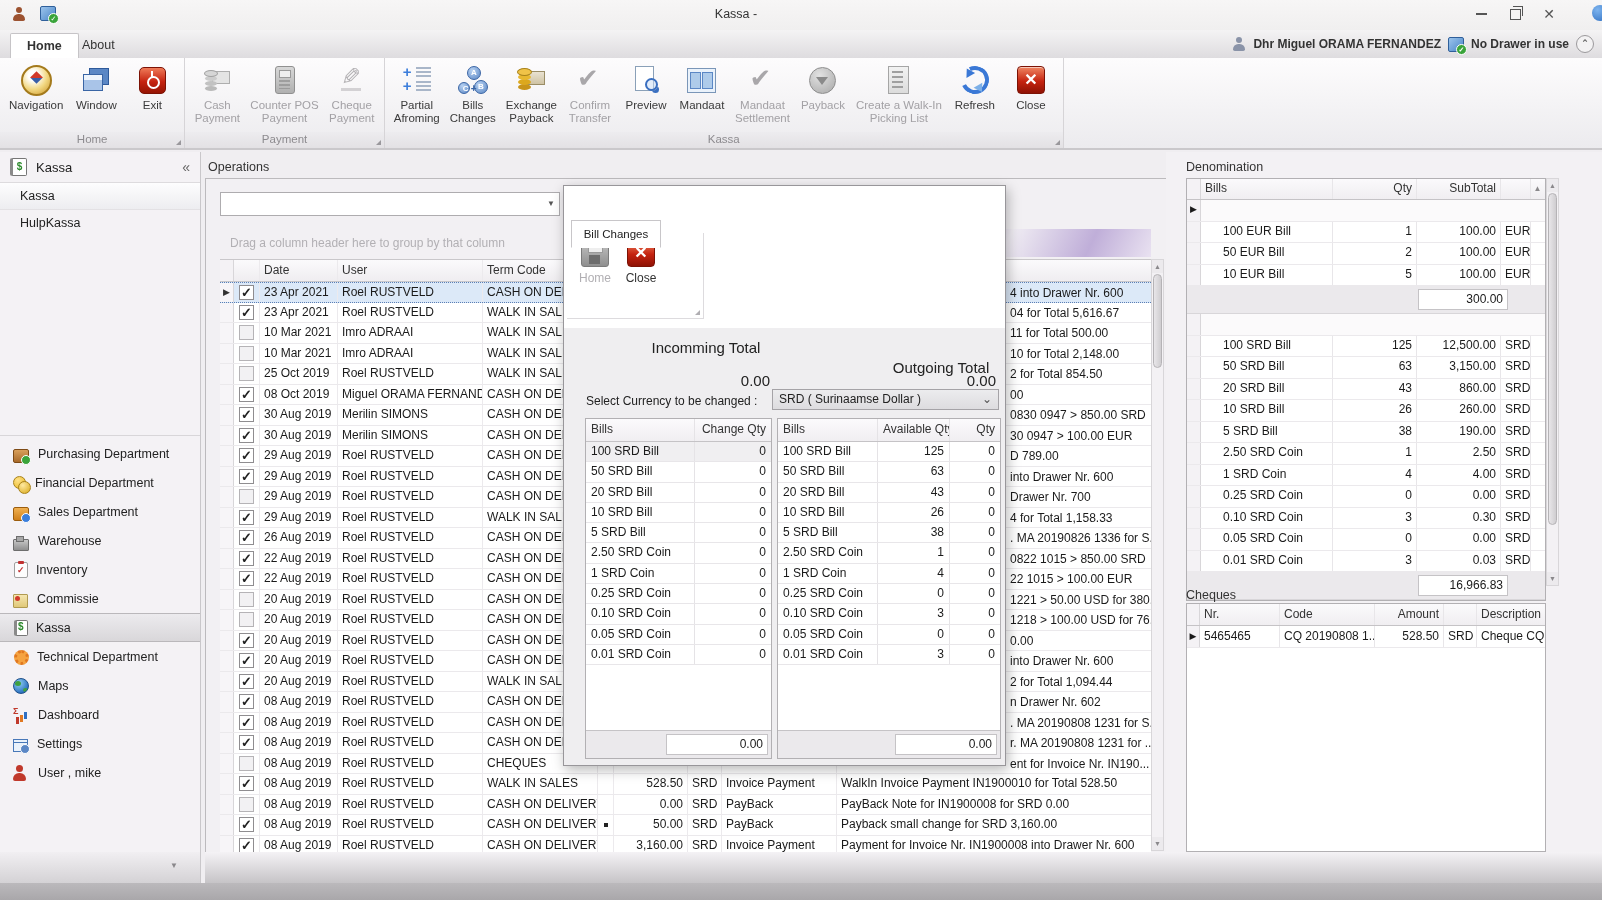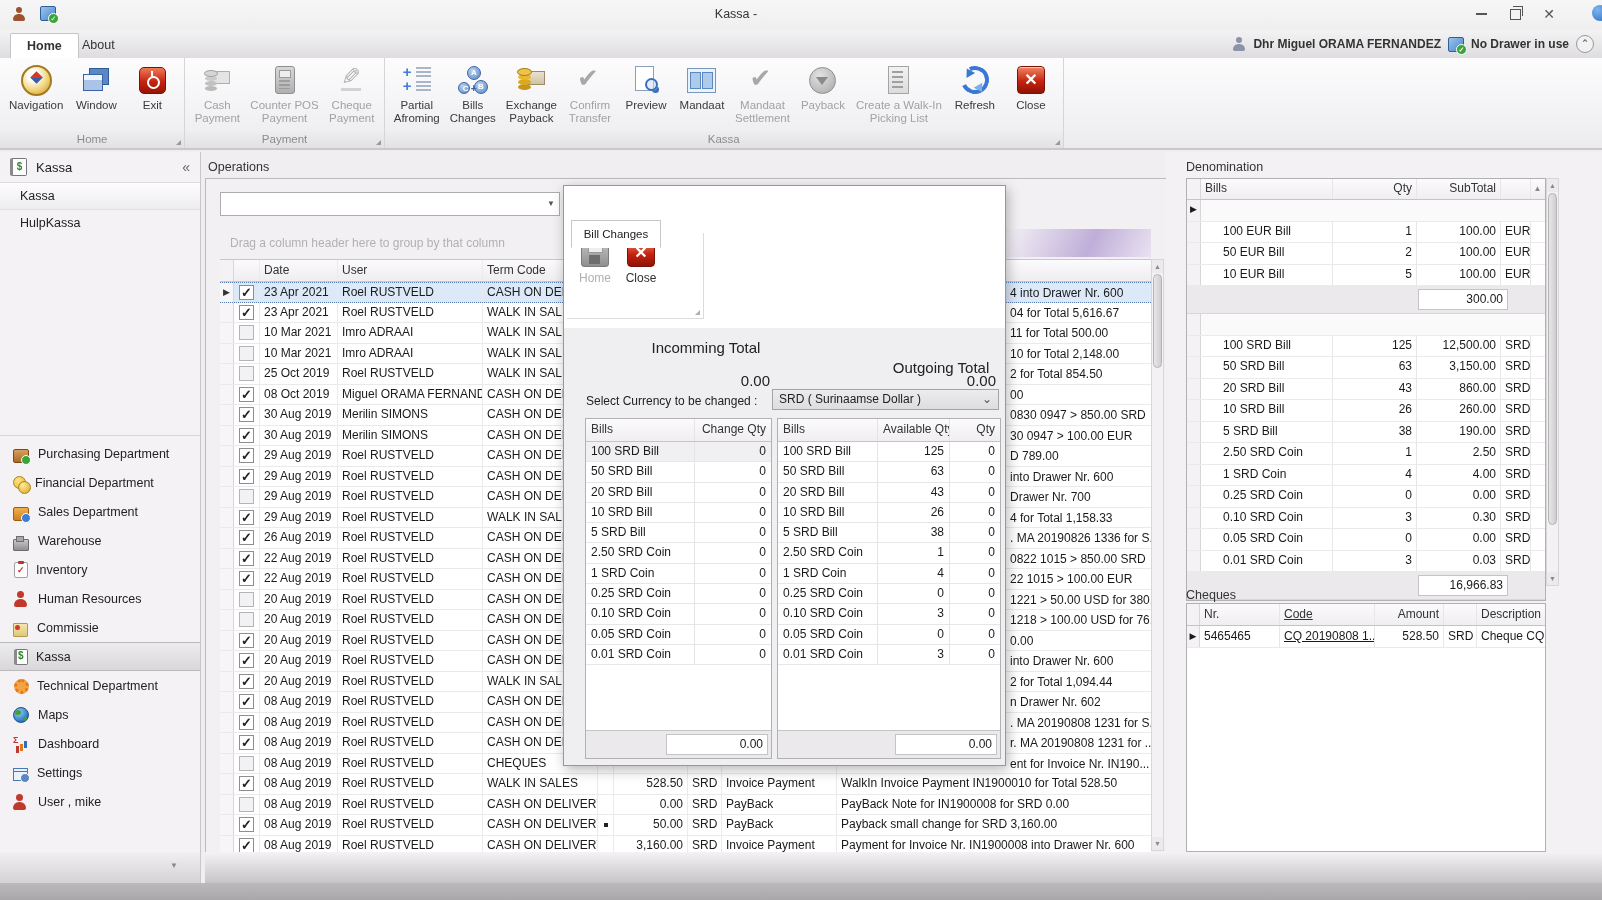--- a/index.html
+++ b/index.html
@@ -207,21 +207,21 @@
   .drow{display:flex;height:20.5px;border-bottom:1px solid #ebe9ec;}
   .drow.grp{background:#fbfafb;}
   .grp .dc.title{flex:1;border-right:none;}
   .drow .dc.name{width:132px;padding-left:22px;}
   .dfoot{display:flex;height:27px;background:#ebe9ec;border-bottom:1px solid #d8d6d9;align-items:center;}
   .dfoot .box{margin-left:231px;width:84px;height:19px;background:#fff;border:1px solid #c5c3c6;line-height:19px;text-align:right;padding-right:4px;}
   .ctable{position:absolute;left:1186px;top:603px;width:360px;height:249px;background:#fff;border:1px solid #b2b0b3;box-sizing:border-box;font-size:12px;}
   .ch{display:flex;height:21px;background:linear-gradient(#fbfafc,#f0eef1);border-bottom:1px solid #c5c3c6;color:#333;}
   .cc{box-sizing:border-box;padding:0 4px;line-height:20px;white-space:nowrap;overflow:hidden;border-right:1px solid #e8e6e9;}
   .cc.ind{width:13px;padding:0;text-align:center;font-size:9px;background:#f4f2f5;border-right:1px solid #d8d6d9;}
-  .cc.nr{width:80px;} .cc.code{width:95px;text-decoration:underline;} .cc.amount{width:69px;text-align:right;} .cc.ccur{width:33px;} .cc.cdesc{flex:1;border-right:none;}
+  .cc.nr{width:80px;} .cc.code{width:95px;} .cc.amount{width:69px;text-align:right;} .cc.ccur{width:33px;} .cc.cdesc{flex:1;border-right:none;}
   .crow{display:flex;height:21px;border-bottom:1px solid #ebe9ec;}
   
   .bottombar{position:absolute;left:205px;top:852px;width:1397px;height:31px;background:linear-gradient(#f4f2f5,#c6c4c7);}
   .bottomedge{position:absolute;left:0;top:883px;width:1602px;height:17px;background:linear-gradient(#bbb9bc,#a9a7aa);}
   .sb-band{position:absolute;left:0;top:852px;width:200px;height:31px;background:linear-gradient(#f1eff2,#d4d2d5);border-right:1px solid #c9c7ca;}
   .sb-band:after{content:"▼";position:absolute;right:22px;top:9px;font-size:8px;color:#8a888b;}
 </style>
 </head>
 <body>
 
@@ -455,24 +455,20 @@
         </div>
         <div class="navitem">
           <span class="nic nic-warehouse"></span>
           <span class="navlab">Warehouse</span>
         </div>
         <div class="navitem">
           <span class="nic nic-inventory"></span>
           <span class="navlab">Inventory</span>
         </div>
         <div class="navitem">
-          <span class="nic nic-hr"></span>
-          <span class="navlab">Human Resources</span>
-        </div>
-        <div class="navitem">
           <span class="nic nic-commissie"></span>
           <span class="navlab">Commissie</span>
         </div>
         <div class="navitem selected">
           <span class="nic nic-kassa"></span>
           <span class="navlab">Kassa</span>
         </div>
         <div class="navitem">
           <span class="nic nic-technical"></span>
           <span class="navlab">Technical Department</span>

